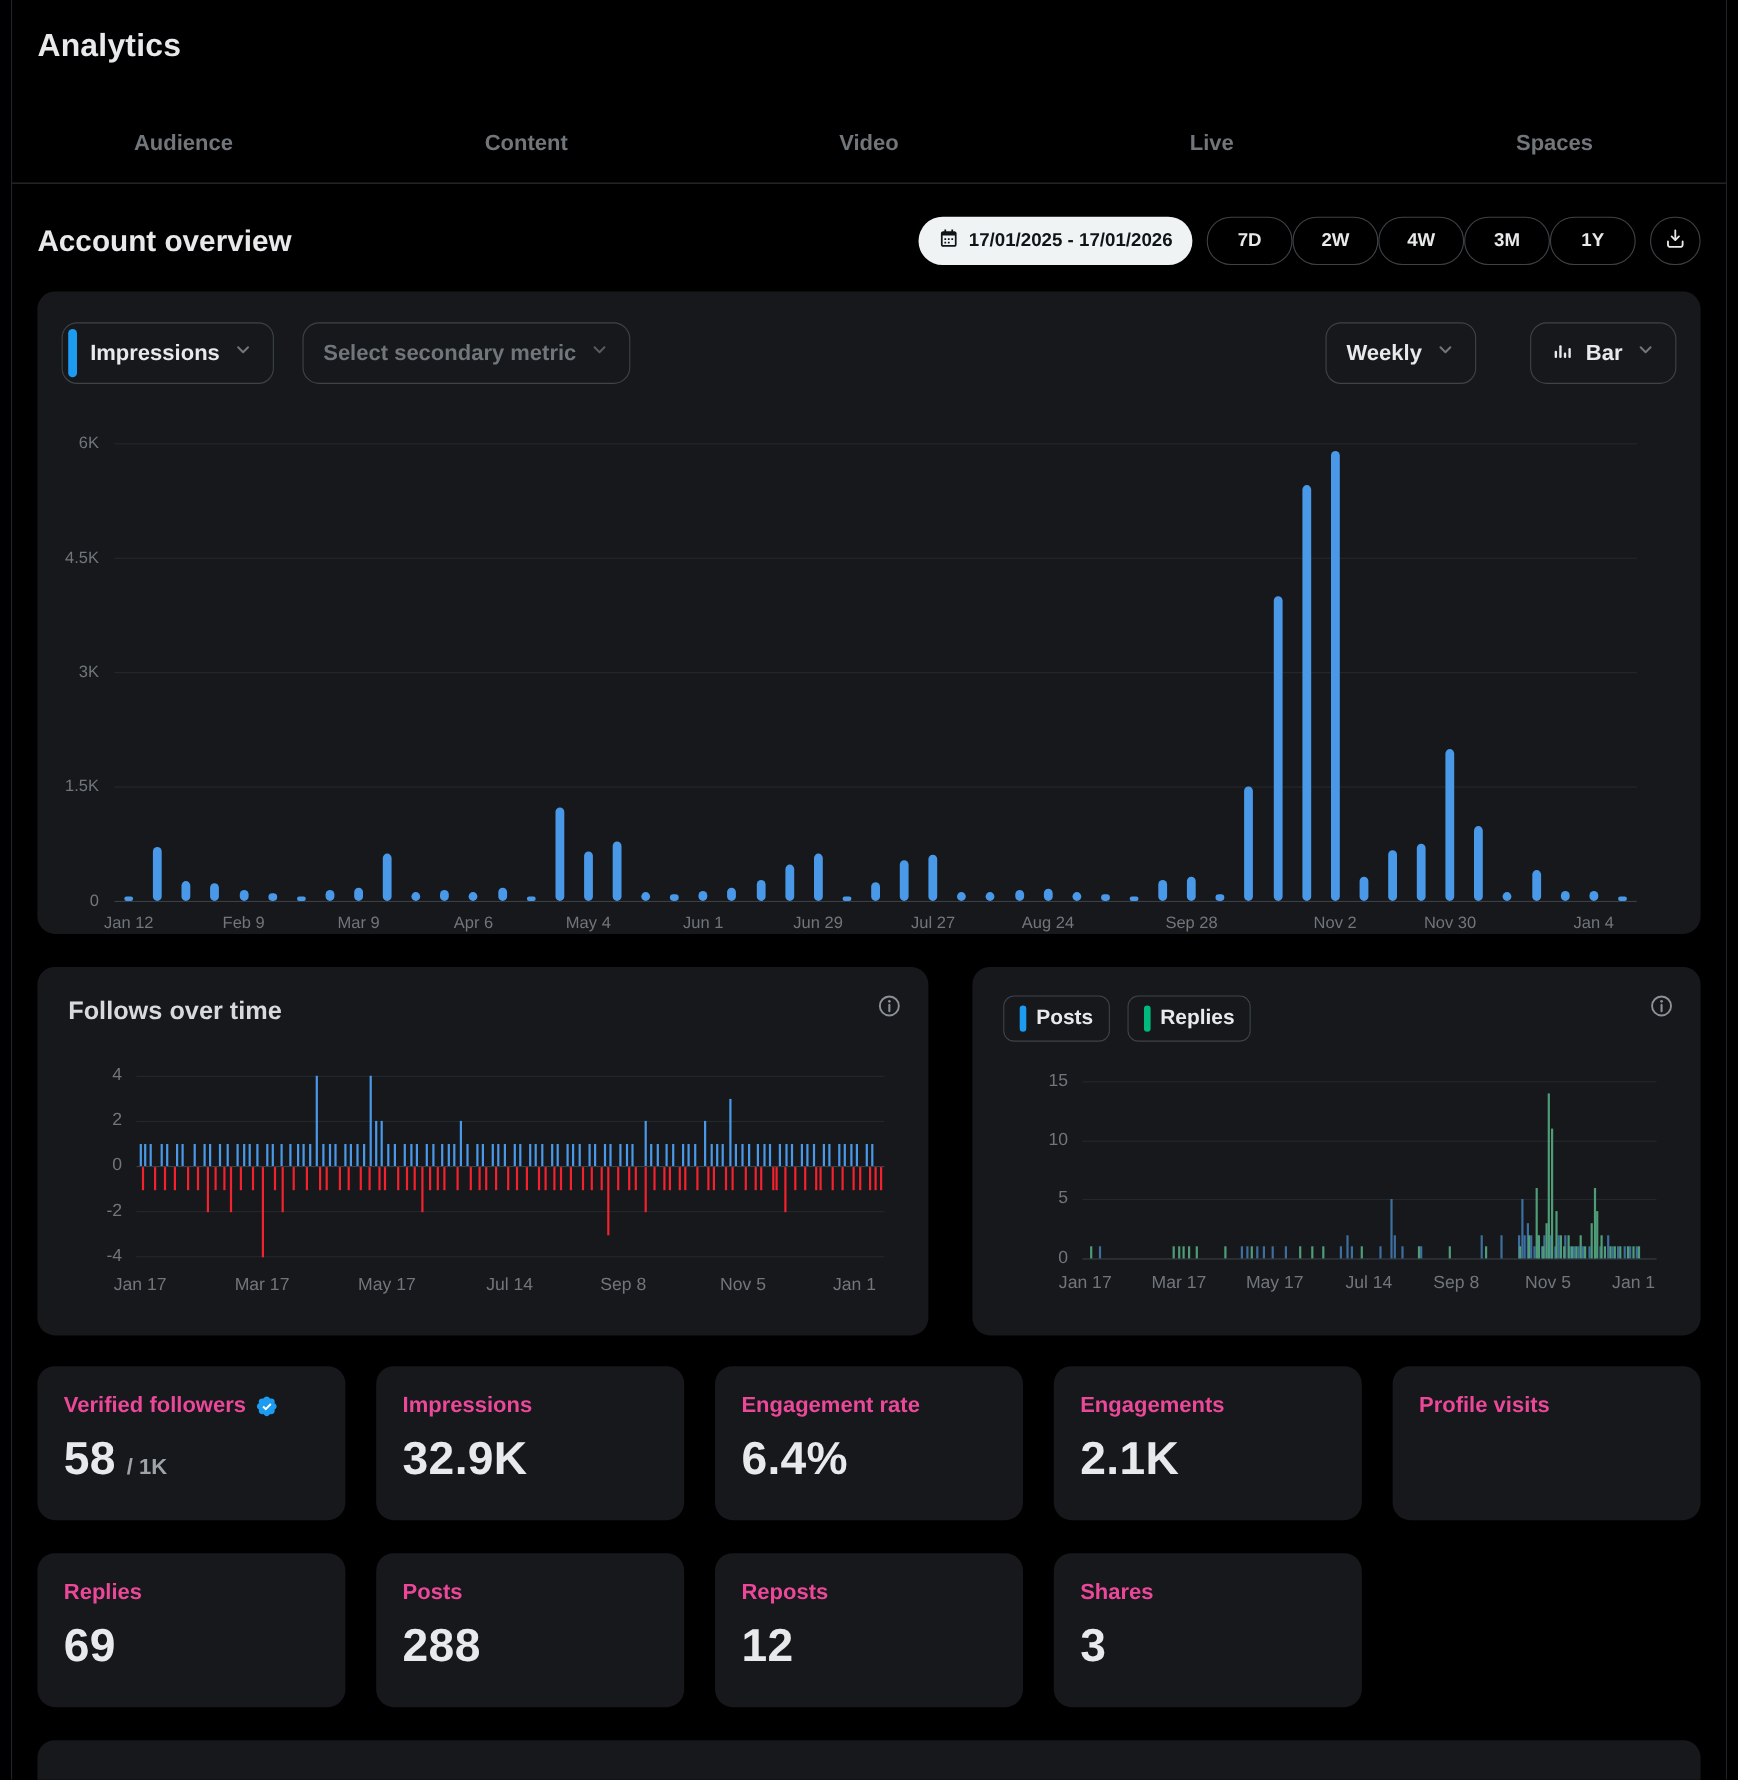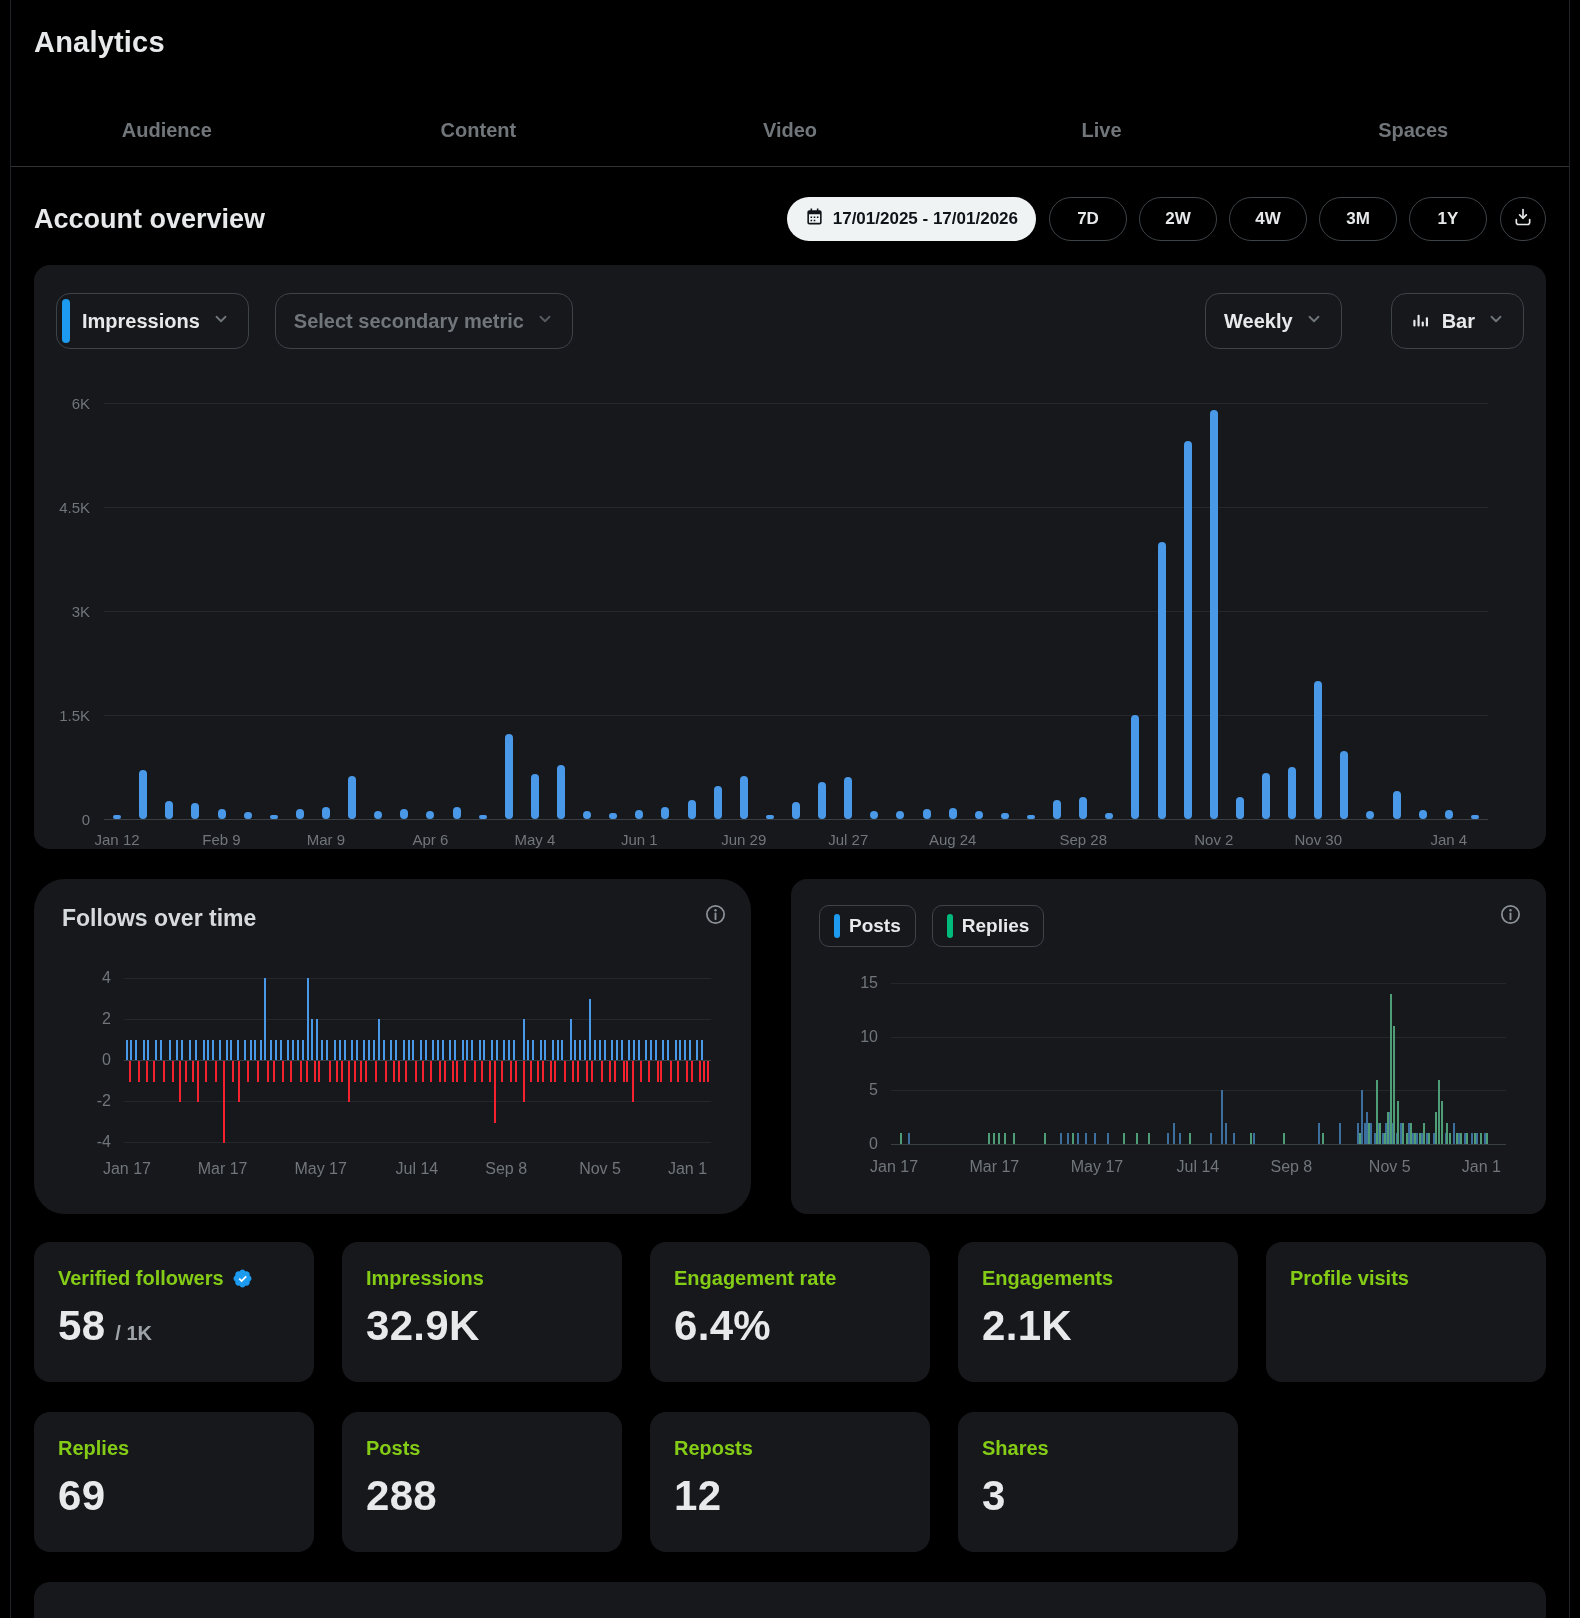--- a/index.html
+++ b/index.html
@@ -46,40 +46,40 @@
   .gridline.base { background:#3a3f44; }
   .ytick { position:absolute; right:calc(100% + 14px); transform:translateY(-50%);
            font-size:15px; color:#71767b; white-space:nowrap; }
   .mbar { position:absolute; bottom:0; width:8px; border-radius:4px; background:#4a99e9; }
   .xtick { position:absolute; top:calc(100% + 12px); transform:translateX(-50%);
            font-size:15px; color:#71767b; white-space:nowrap; }
 
   
   .small-row { display:flex; gap:40px; margin:30px 23px 0; }
   .panel { background:#16181c; border-radius:16px; height:335px; position:relative; padding:26px 28px 0; }
-  .panel-follows { width:717px;border-radius:31px; }
+  .panel-follows { width:810px; }
   .panel-posts { flex:1; }
   .panel-title { font-size:23px; font-weight:700; color:#d7dadc; }
   .info { position:absolute; top:24px; right:24px; cursor:pointer; }
   .legend { display:flex; gap:16px; }
   .legend-chip { border:1px solid #3e4347; border-radius:10px; height:42px; padding:0 14px;
         display:flex; align-items:center; gap:9px; font-size:19px; font-weight:700; cursor:pointer; }
   .legend-pill { width:6px; height:24px; border-radius:3px; }
 
   .plot-sm { position:relative; margin-top:42px; height:210px; margin-left:62px; margin-right:12px; }
   .plot-posts-area { margin-left:72px; margin-top:36px; }
   .sbar { position:absolute; width:2px; }
   .sm-ytick { position:absolute; right:calc(100% + 13px); transform:translateY(-50%);
         font-size:16px; color:#71767b; }
   .sm-xtick { position:absolute; transform:translateX(-50%); font-size:16px; color:#71767b; white-space:nowrap; }
 
   
   .cards-grid { margin:28px 23px 0; display:grid; grid-template-columns:repeat(5,1fr); gap:30px 28px; }
   .card { background:#16181c; border-radius:16px; height:140px; padding:25px 24px; }
-  .card-label { font-size:20px; font-weight:700; color:#84cc16; display:flex; align-items:center; gap:8px; }
+  .card-label { font-size:20px; font-weight:700; color:#ec4899; display:flex; align-items:center; gap:8px; }
   .card-value-row { margin-top:12px; display:flex; align-items:baseline; gap:10px; }
   .card-value { font-size:42px; font-weight:800; color:#e7e9ea; letter-spacing:.3px; }
   .card-suffix { font-size:20px; font-weight:700; color:#9da3a8; }
 
   .partial-panel { margin:30px 23px 0; height:60px; background:#16181c; border-radius:16px 16px 0 0; }
 </style>
 </head>
 <body>
 
 <div class="frame">
@@ -109,21 +109,21 @@
     <div class="section-title">Account overview</div>
     <div class="controls">
       <div class="date-pill">
         <span>
           <svg width="19" height="19" viewBox="0 0 24 24">
               <path fill="#0f1419" d="M7 2v2H5.5C4.1 4 3 5.1 3 6.5v13C3 20.9 4.1 22 5.5 22h13c1.4 0 2.5-1.1 2.5-2.5v-13C21 5.1 19.9 4 18.5 4H17V2h-2v2H9V2H7zM5 9h14v10.5c0 .3-.2.5-.5.5h-13c-.3 0-.5-.2-.5-.5V9zm2 3v2h2v-2H7zm4 0v2h2v-2h-2zm4 0v2h2v-2h-2zm-8 4v2h2v-2H7zm4 0v2h2v-2h-2z"></path>
             </svg>
         </span>
         <span>17/01/2025 - 17/01/2026</span>
       </div>
-      <span id="range-buttons" style="display:flex;gap:12px">
+      <span id="range-buttons" style="display:flex;gap:0">
           <button class="range-btn">7D</button>
           <button class="range-btn">2W</button>
           <button class="range-btn">4W</button>
           <button class="range-btn">3M</button>
           <button class="range-btn">1Y</button>
         </span>
       <button class="range-btn icon-btn">
         <span>
           <svg width="20" height="20" viewBox="0 0 24 24" fill="none" stroke="#e7e9ea" stroke-width="2" stroke-linecap="round" stroke-linejoin="round">
               <path d="M12 3v10"></path>

